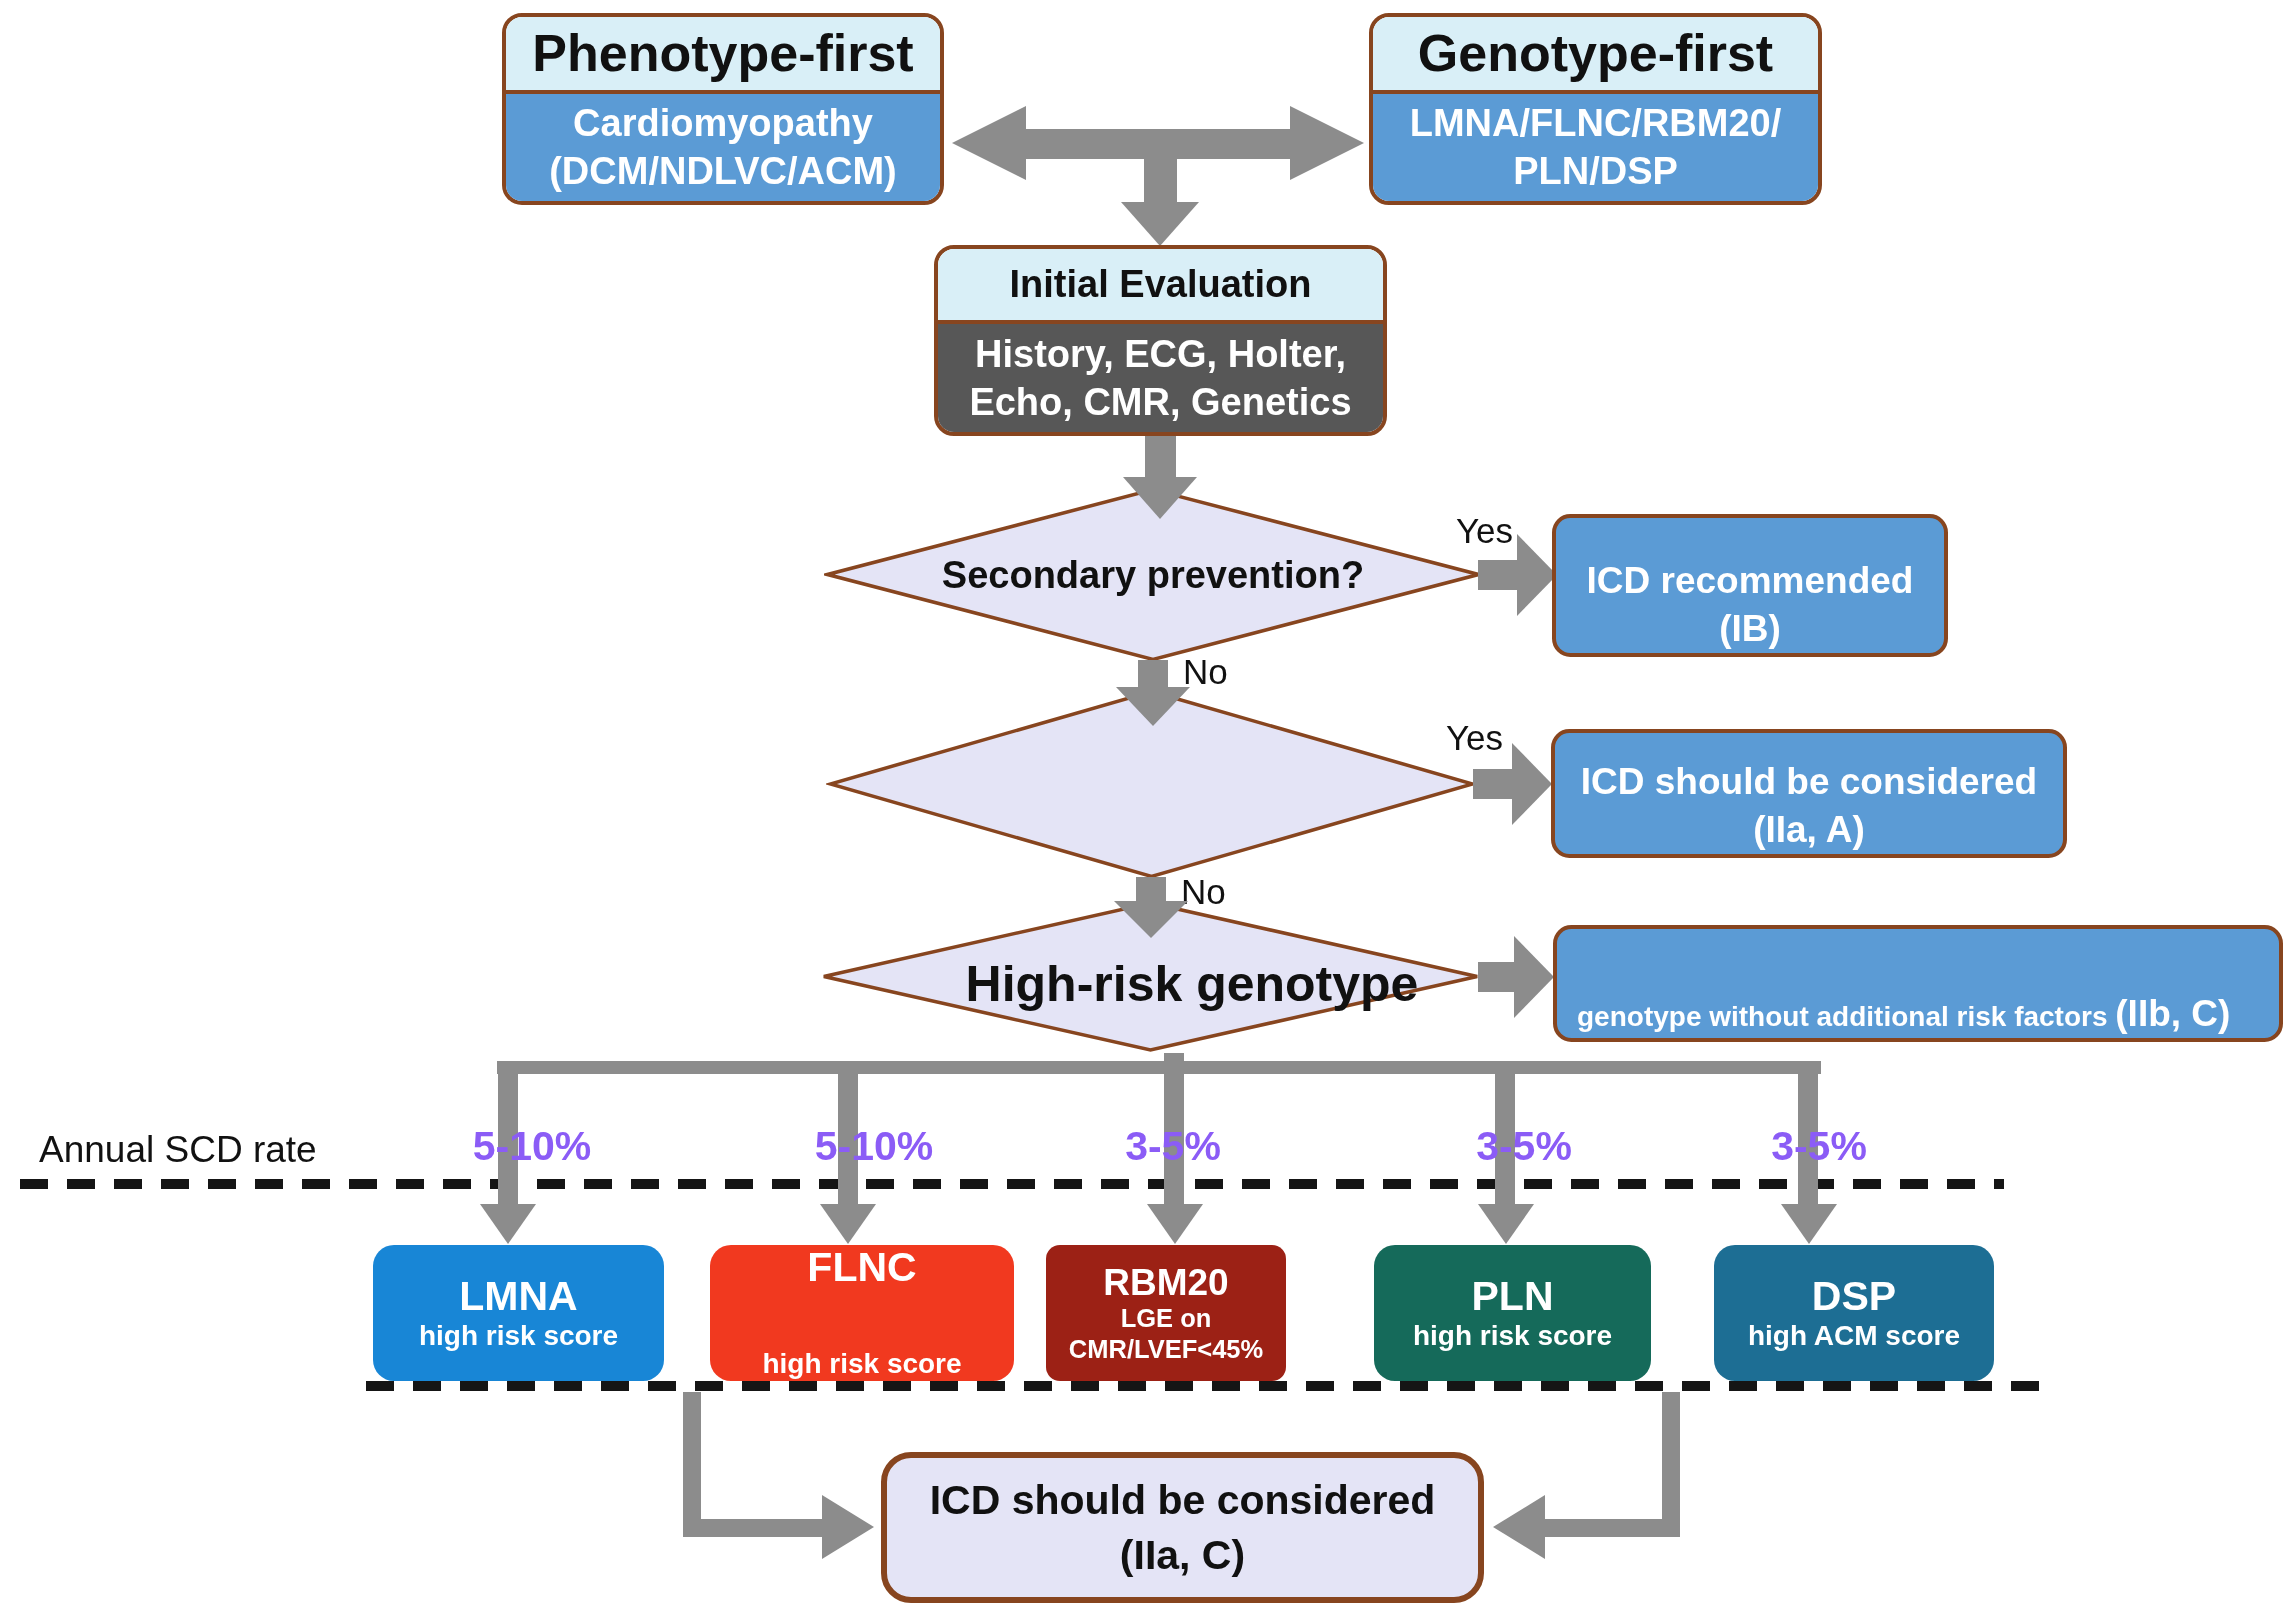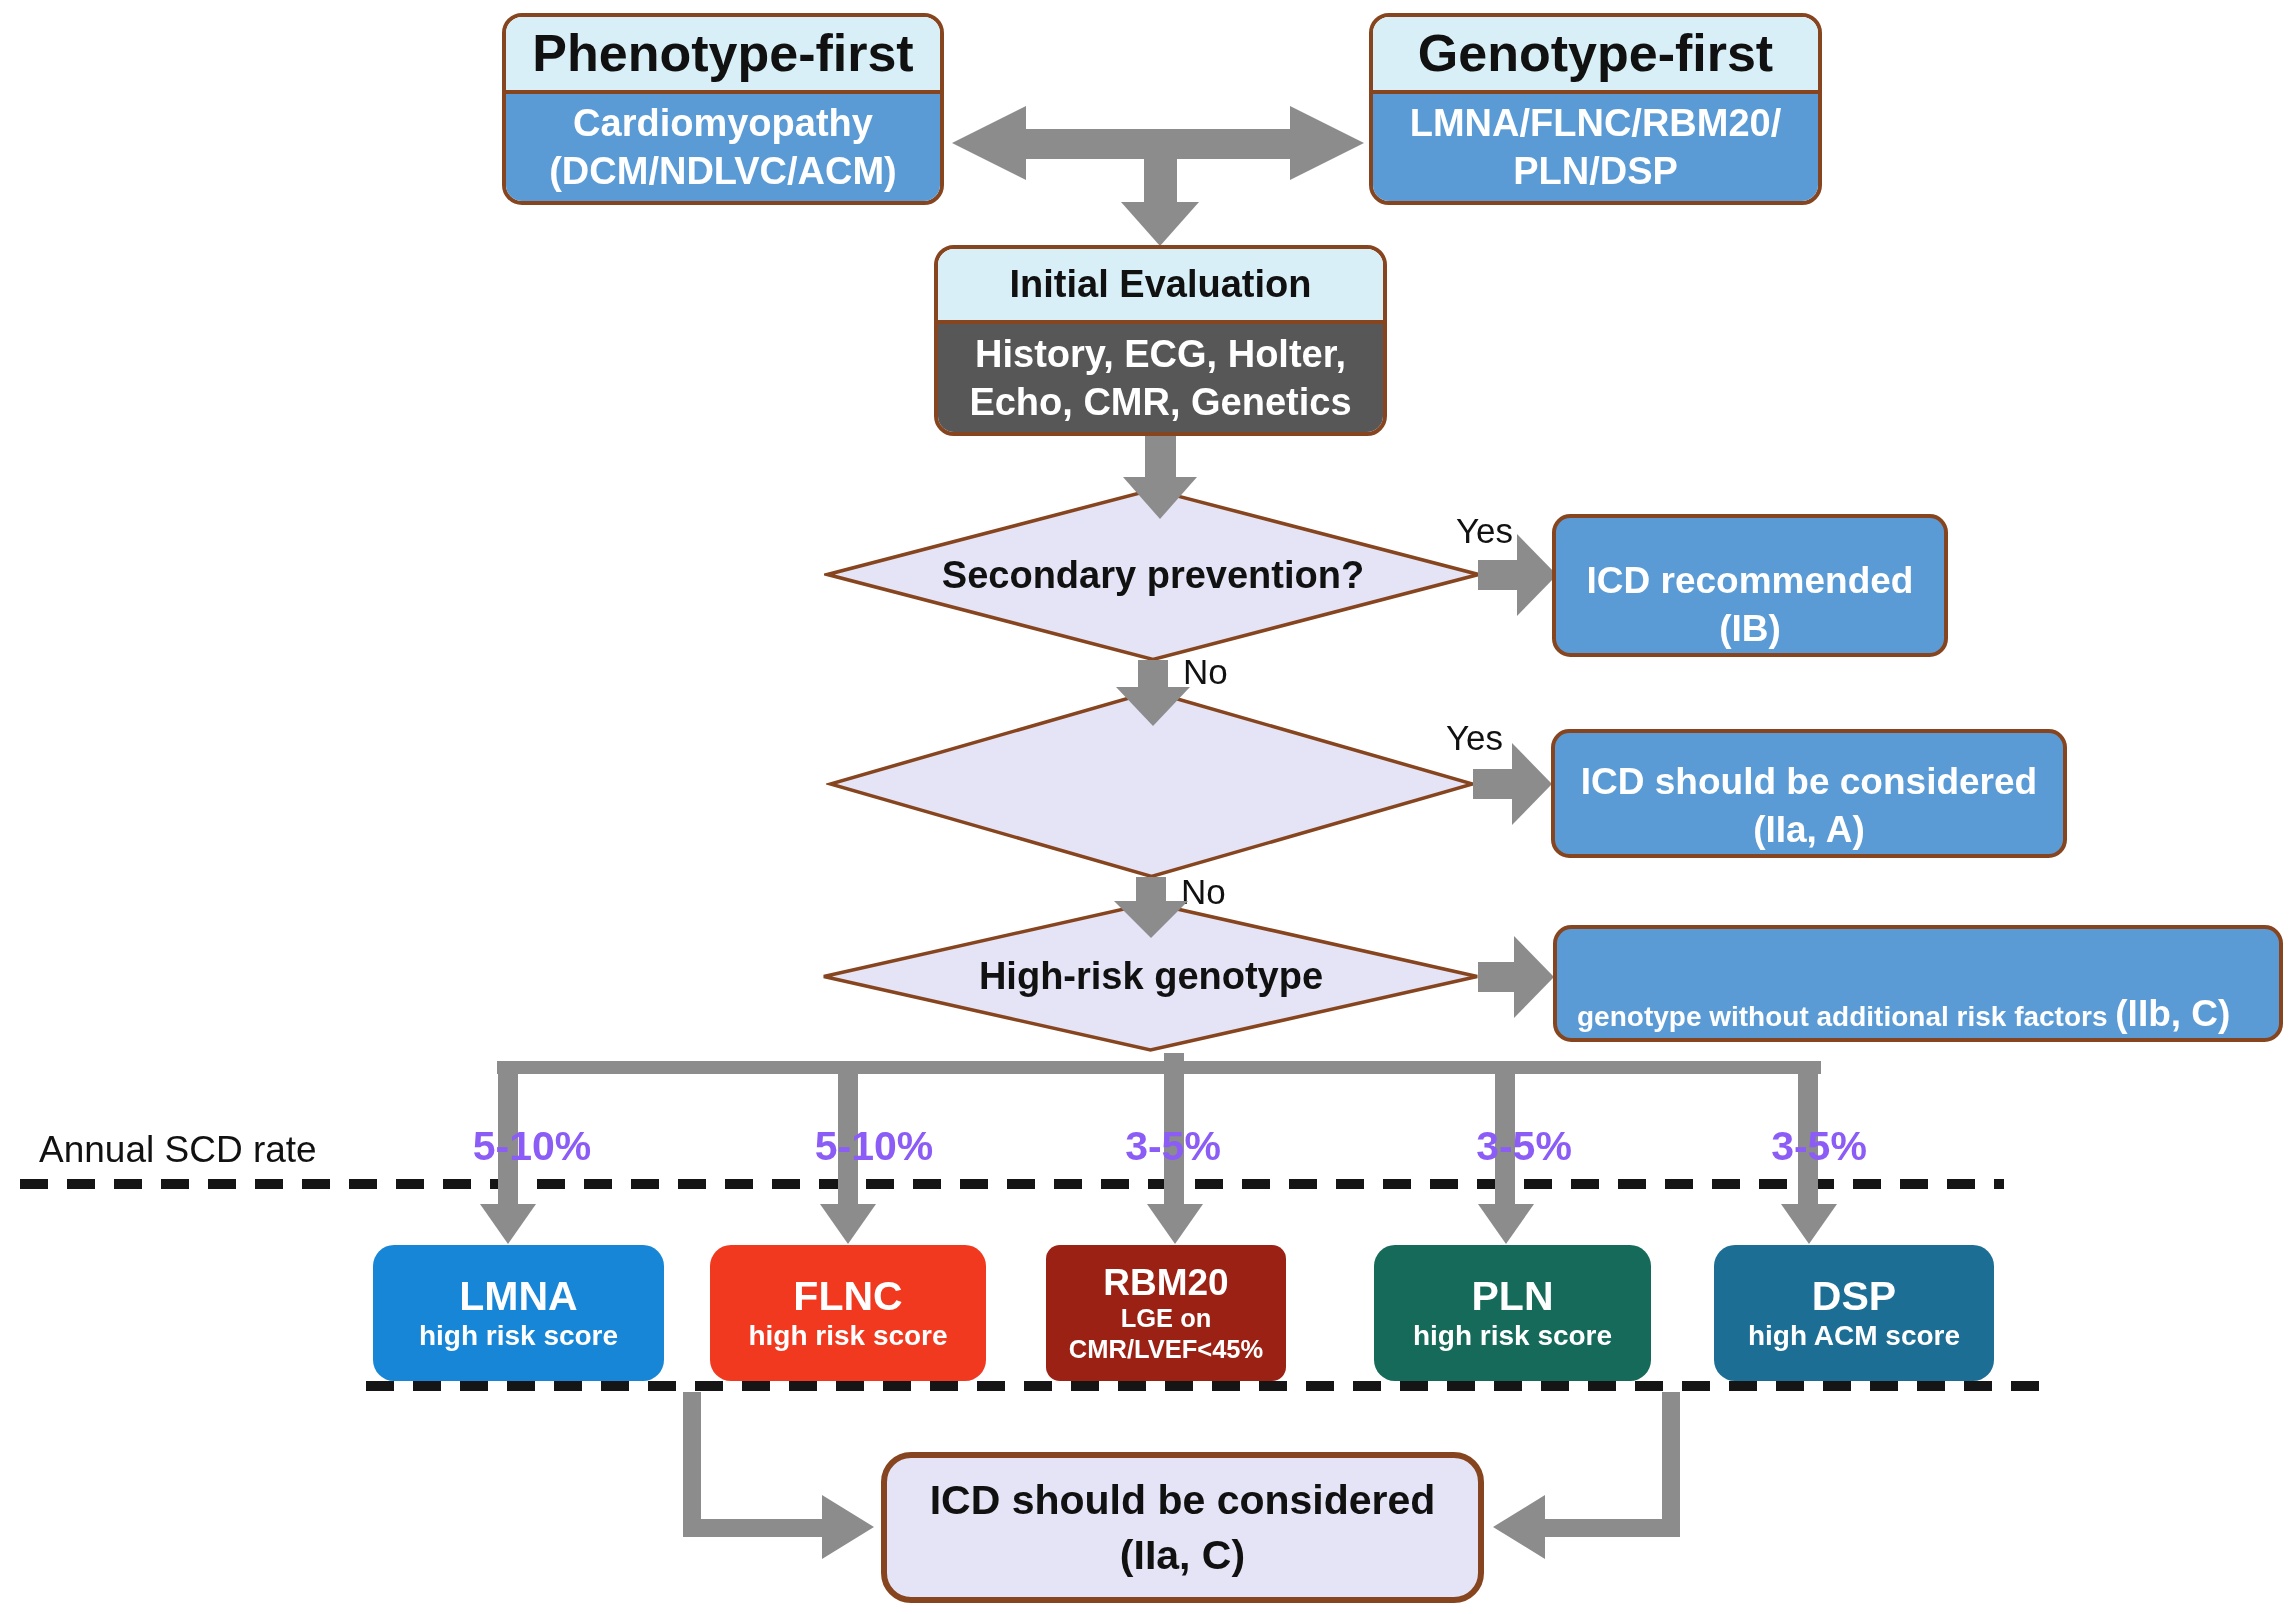--- a/index.html
+++ b/index.html
@@ -119,21 +119,21 @@
     <span>(IIa, A)</span>
   </div>
 
   <div class="bar z5" style="left:1136px;top:877px;width:30px;height:24px;"></div>
   <div class="tri z5" style="left:1114px;top:901px;border-width:37px 37px 0 37px;border-top-color:#8c8c8c;"></div>
   <div class="lbl" style="left:1181px;top:872px;">No</div>
 
   <svg class="abs" style="left:821px;top:900px;" width="659" height="153" viewBox="0 0 932 216">
     <polygon points="466,4 928,108 466,212 4,108" fill="#e4e4f6" stroke="#87451f" stroke-width="5"></polygon>
   </svg>
-  <div class="dtext" style="left:868px;top:955px;width:566px;font-size:38px;">High-risk genotype</div>
+  <div class="dtext" style="left:909px;top:955px;width:566px;font-size:50px;">High-risk genotype</div>
 
   <div class="bar" style="left:1478px;top:962px;width:41px;height:30px;"></div>
   <div class="tri" style="left:1514px;top:936px;border-width:41px 0 41px 40px;border-left-color:#8c8c8c;"></div>
 
   <div class="outbox" style="left:1553px;top:925px;width:730px;height:117px;align-items:flex-start;padding:0 0 0 20px;font-size:37px;line-height:42px;text-align:left;">
     <div><span style="font-size:28px;">genotype without additional risk factors </span><span>(IIb, C)</span></div>
   </div>
 
   <div class="bar" style="left:497px;top:1061px;width:1324px;height:12.7px;z-index:4;"></div>
 
@@ -153,21 +153,21 @@
   <div class="pct" style="left:874px;top:1123px;">5-10%</div>
   <div class="pct" style="left:1173px;top:1123px;">3-5%</div>
   <div class="pct" style="left:1524px;top:1123px;">3-5%</div>
   <div class="pct" style="left:1819px;top:1123px;">3-5%</div>
   <div class="dash" style="left:20px;top:1179px;width:1984px;"></div>
 
   <div class="gene gene-lmna" style="left:373px;width:291px;">
     <div class="g-name">LMNA</div>
     <div class="g-sub">high risk score</div>
   </div>
-  <div class="gene gene-flnc" style="left:710px;width:276px;">
+  <div class="gene gene-flnc" style="left:710px;width:304px;justify-content:space-between;">
     <div class="g-name">FLNC</div>
     <div class="g-sub">high risk score</div>
   </div>
   <div class="gene gene-rbm20" style="left:1046px;width:240px;border-radius:14px;">
     <div class="g-name">RBM20</div>
     <div class="g-sub">LGE on</div>
     <div class="g-sub">CMR/LVEF&lt;45%</div>
   </div>
   <div class="gene gene-pln" style="left:1374px;width:277px;">
     <div class="g-name">PLN</div>

